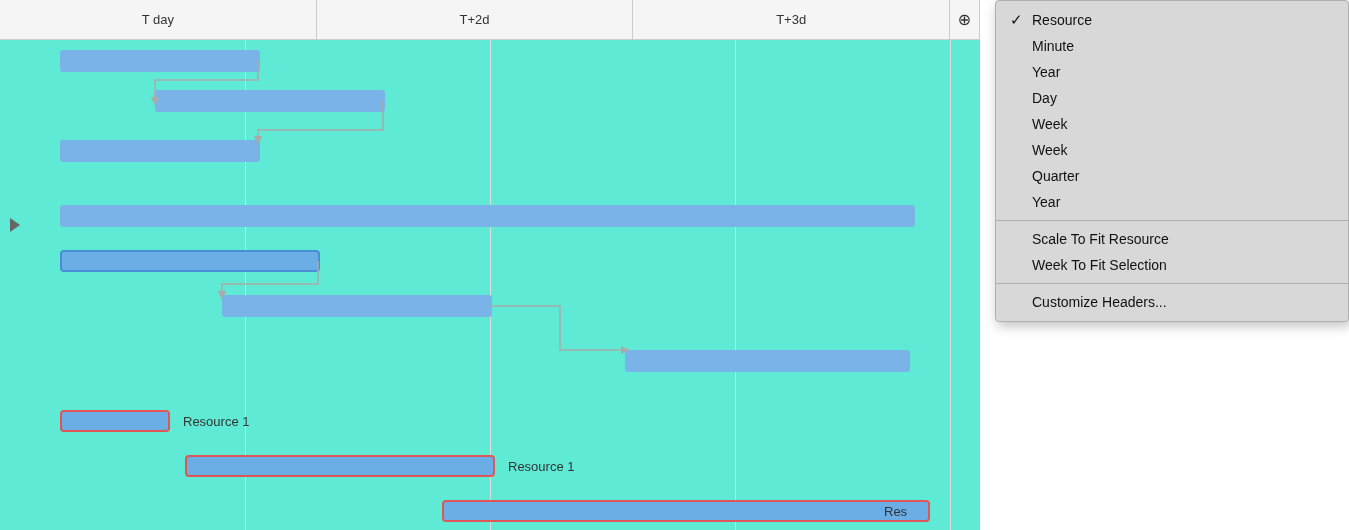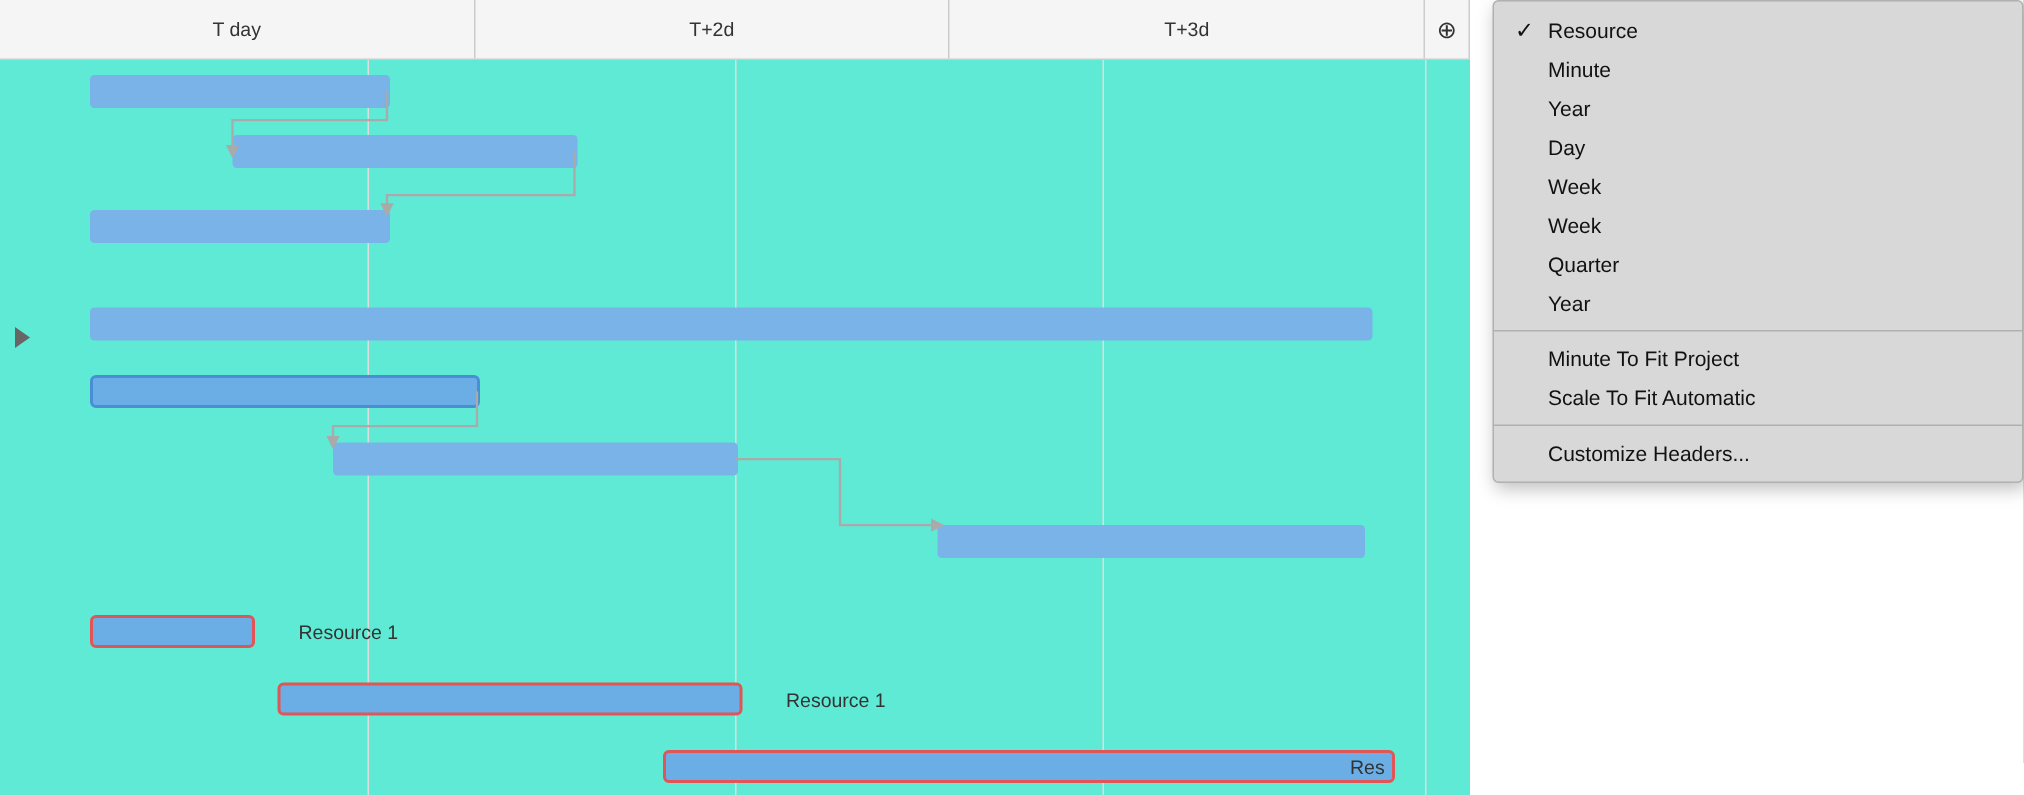--- a/index.html
+++ b/index.html
@@ -98,21 +98,20 @@
       border-bottom: 7px solid transparent;
       border-left: 10px solid #666;
     }
 
     
     .resource-label {
       position: absolute;
       font-size: 13px;
       color: #333;
       white-space: nowrap;
-      margin-left: 16px;
     }
 
     
     .dropdown-menu {
       position: absolute;
       right: 0;
       top: 0;
       width: 354px;
       background: #d8d8d8;
       border: 1px solid #b0b0b0;
@@ -238,24 +237,24 @@
   <div class="menu-item">
     <span>Quarter</span>
   </div>
   <div class="menu-item">
     <span>Year</span>
   </div>
 
   <div class="menu-divider"></div>
 
   <div class="menu-item">
-    <span>Minute To Fit Project</span>
-  </div>
-  <div class="menu-item">
-    <span>Scale To Fit Automatic</span>
+    <span>Scale To Fit Resource</span>
+  </div>
+  <div class="menu-item">
+    <span>Week To Fit Selection</span>
   </div>
 
   <div class="menu-divider"></div>
 
   <div class="menu-item">
     <span>Customize Headers...</span>
   </div>
 </div>
 
 </body></html>

